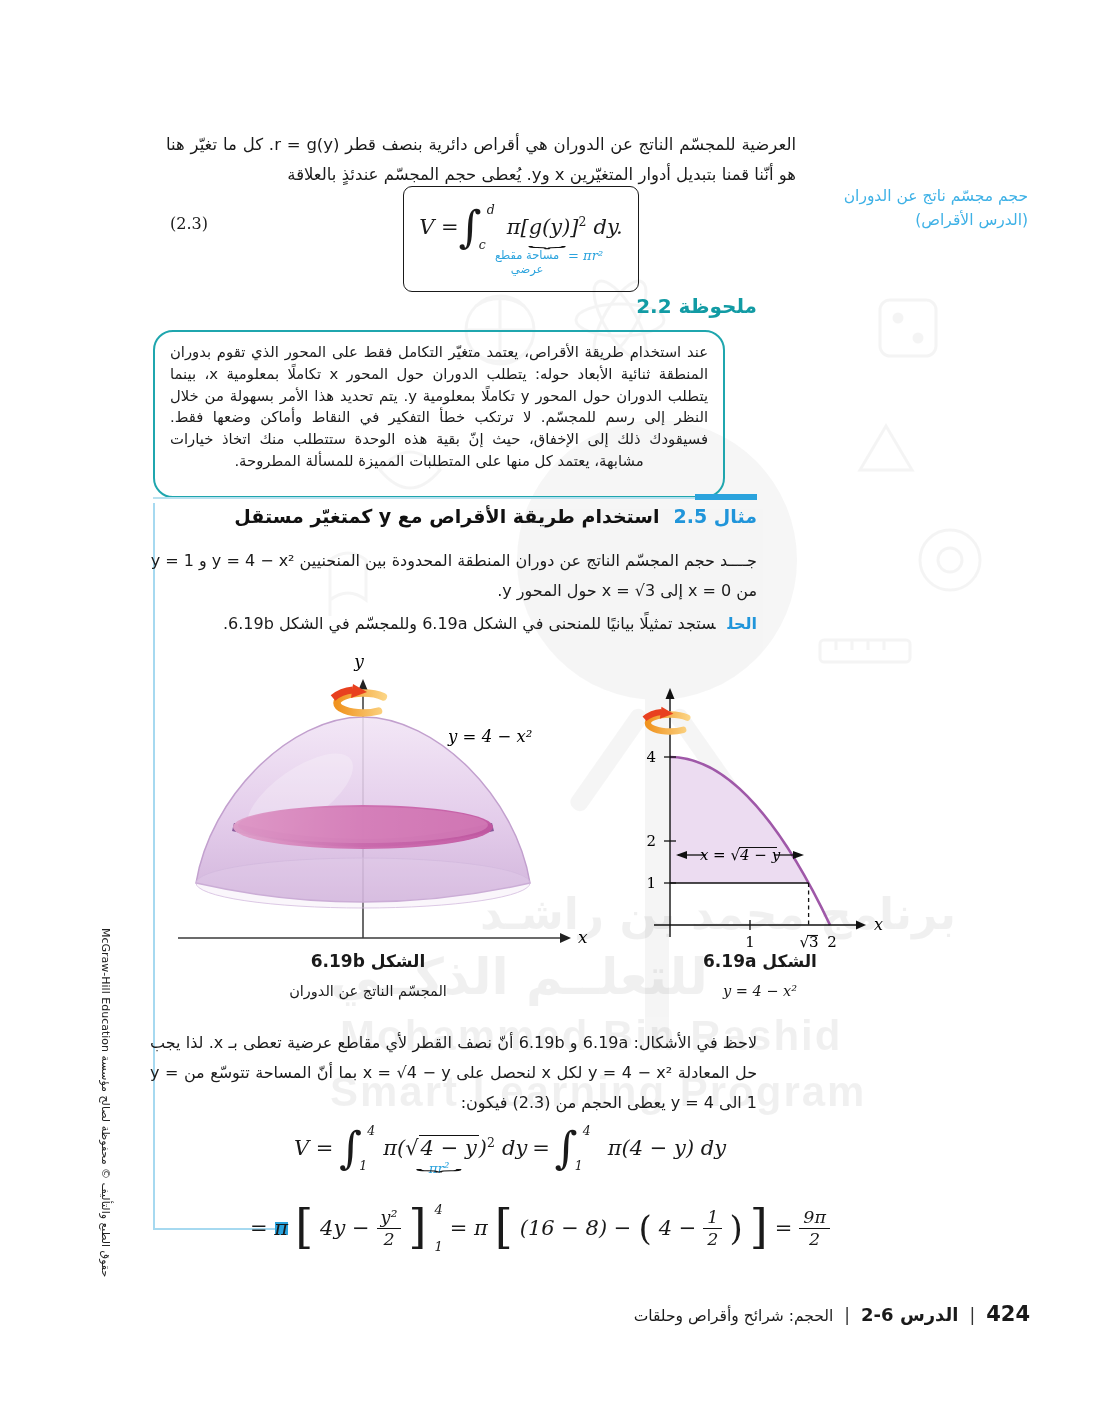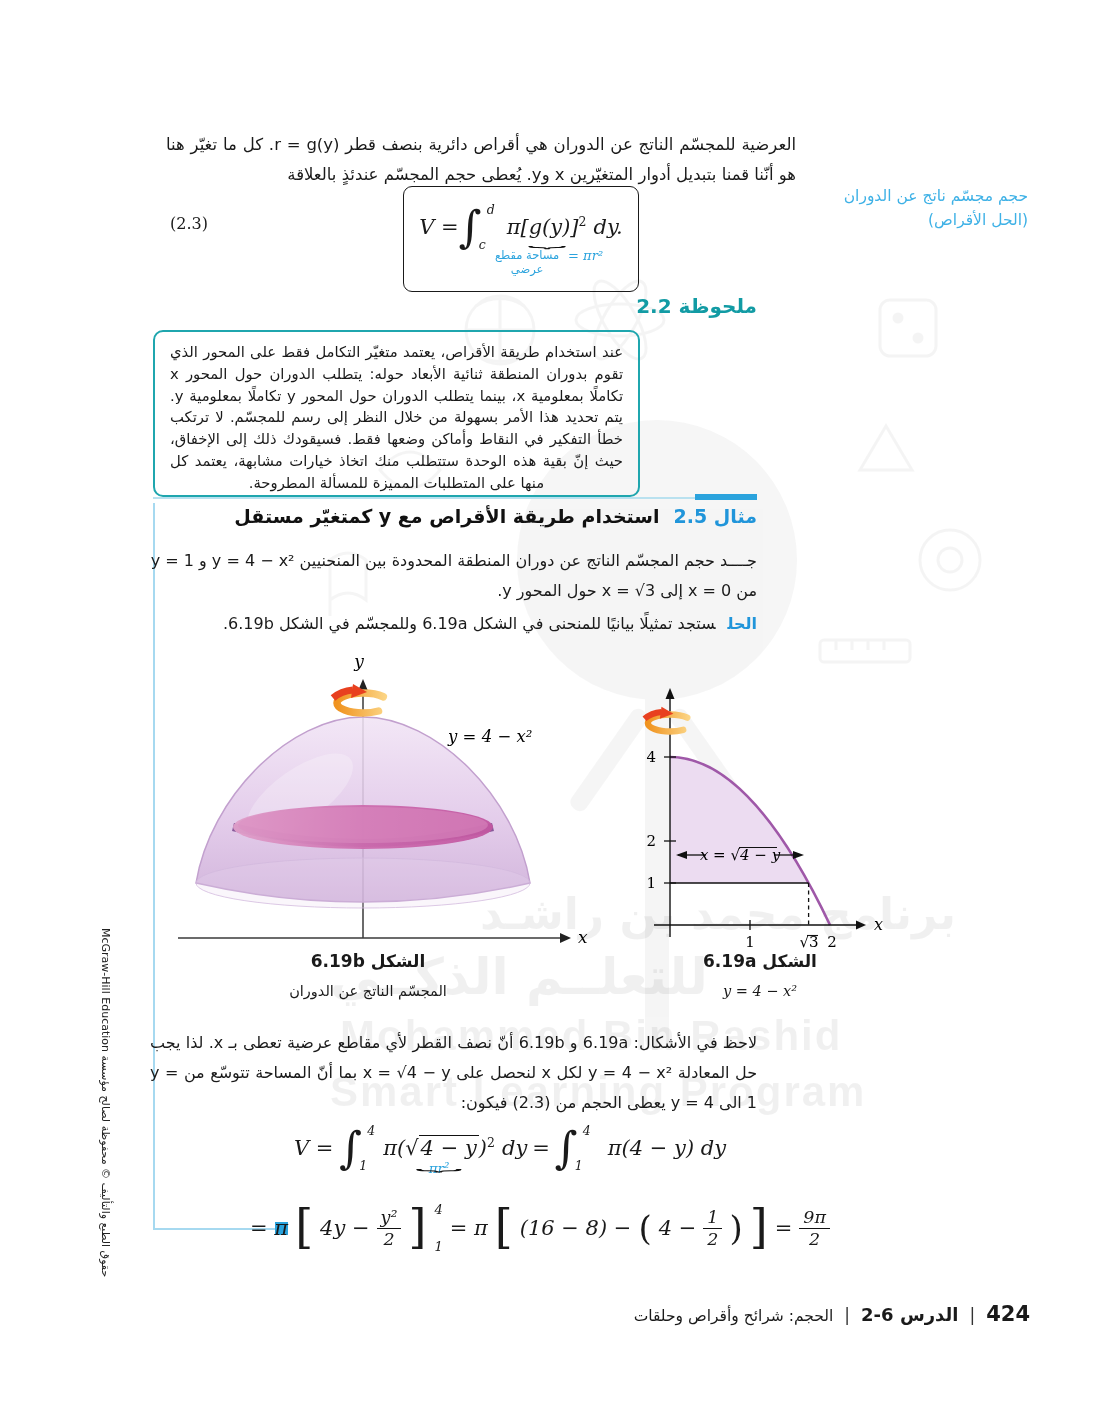--- a/index.html
+++ b/index.html
@@ -43,22 +43,22 @@
   .eq-anno .a-ar{font-size:11.5px;width:74px;text-align:center;line-height:1.25;direction:rtl;}
   .eq-anno .a-eq{font-size:13px;font-family:"DejaVu Serif",serif;font-style:italic;white-space:nowrap;}
   .dy{margin-left:5px;}
 
   
   .margin-note{right:90px;top:184px;width:240px;text-align:right;direction:rtl;
                color:#3eb1e6;font-size:15.5px;line-height:24px;}
 
   
   .note-label{right:361px;top:294px;font-size:20px;font-weight:bold;color:#129ba4;direction:rtl;}
-  .note-box{left:153px;top:330px;width:487px;box-sizing:border-box;border:2.2px solid #1fa6ae;border-radius:10px;
-            padding:9px 15px 1px;font-size:14.8px;line-height:21.8px;direction:rtl;
+  .note-box{left:153px;top:330px;width:572px;box-sizing:border-box;border:2.2px solid #1fa6ae;border-radius:20px;
+            padding:9px 15px 24px;font-size:14.8px;line-height:21.8px;direction:rtl;
             text-align:justify;text-align-last:center;}
 
   
   .rule-thin{left:153px;top:497px;width:604px;height:2px;background:#b9e1ef;}
   .rule-thick{left:695px;top:494px;width:62px;height:6px;background:#2ba3dd;}
   .frame-v{left:153px;top:503px;width:2px;height:726px;background:#a6d9f0;}
   .frame-h{left:153px;top:1228px;width:124px;height:2px;background:#a6d9f0;}
   .frame-sq{left:275px;top:1222px;width:13px;height:13px;background:#2ba3dd;}
 
   
@@ -166,21 +166,21 @@
           <span class="a-ar">مساحة مقطع عرضي</span>
           <span class="a-eq">= πr²</span>
         </span>
       </span>
       <span class="mi dy">dy.</span>
     </div>
   </div>
 
   <div class="abs margin-note">
     <div>حجم مجسّم ناتج عن الدوران</div>
-    <div>(الحل الأقراص)</div>
+    <div>(الدرس الأقراص)</div>
   </div>
 
   <div class="abs note-label">ملحوظة 2.2</div>
   <div class="abs note-box">عند استخدام طريقة الأقراص، يعتمد متغيّر التكامل فقط على المحور الذي تقوم بدوران المنطقة ثنائية الأبعاد حوله: يتطلب الدوران حول المحور x تكاملًا بمعلومية x، بينما يتطلب الدوران حول المحور y تكاملًا بمعلومية y. يتم تحديد هذا الأمر بسهولة من خلال النظر إلى رسم للمجسّم. لا ترتكب خطأ التفكير في النقاط وأماكن وضعها فقط. فسيقودك ذلك إلى الإخفاق، حيث إنّ بقية هذه الوحدة ستتطلب منك اتخاذ خيارات مشابهة، يعتمد كل منها على المتطلبات المميزة للمسألة المطروحة.</div>
 
   <div class="abs rule-thin"></div>
   <div class="abs rule-thick"></div>
 
   <div class="abs frame-v"></div>
   <div class="abs frame-h"></div>

